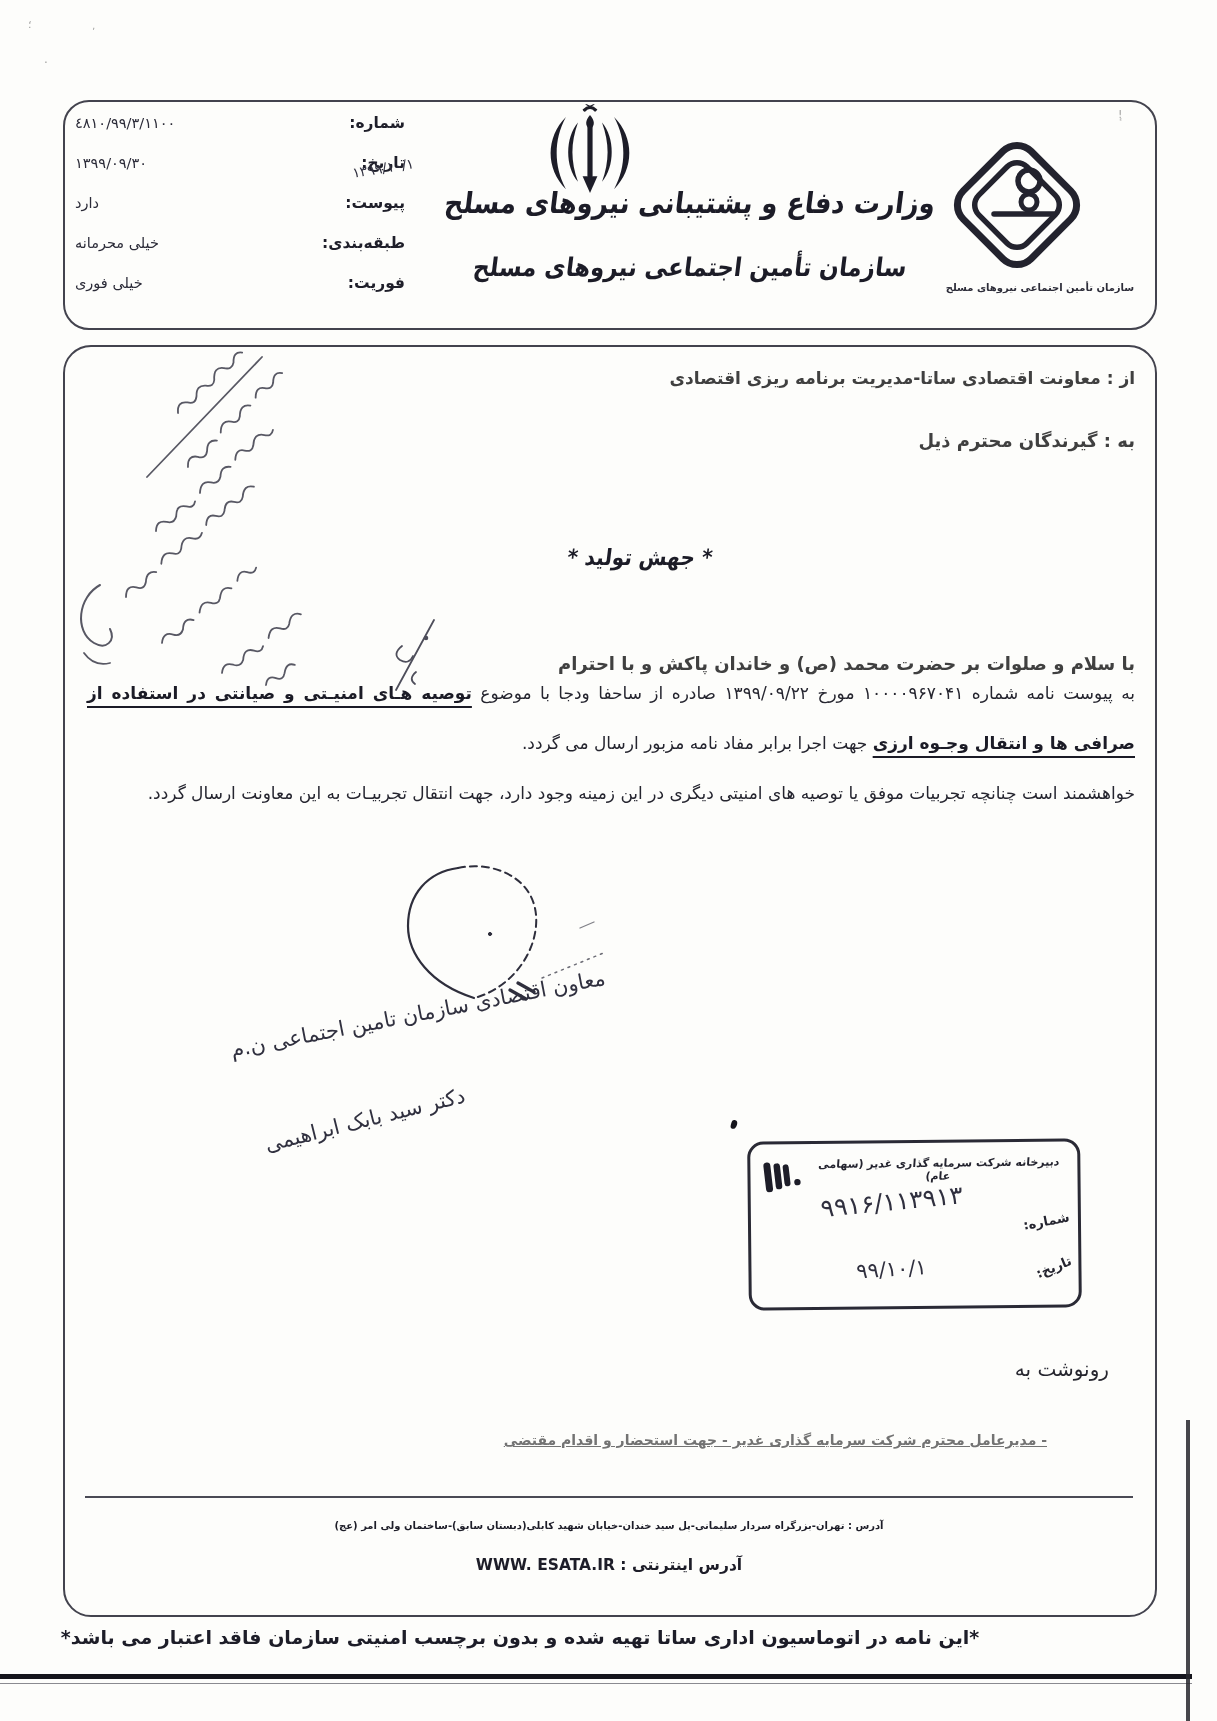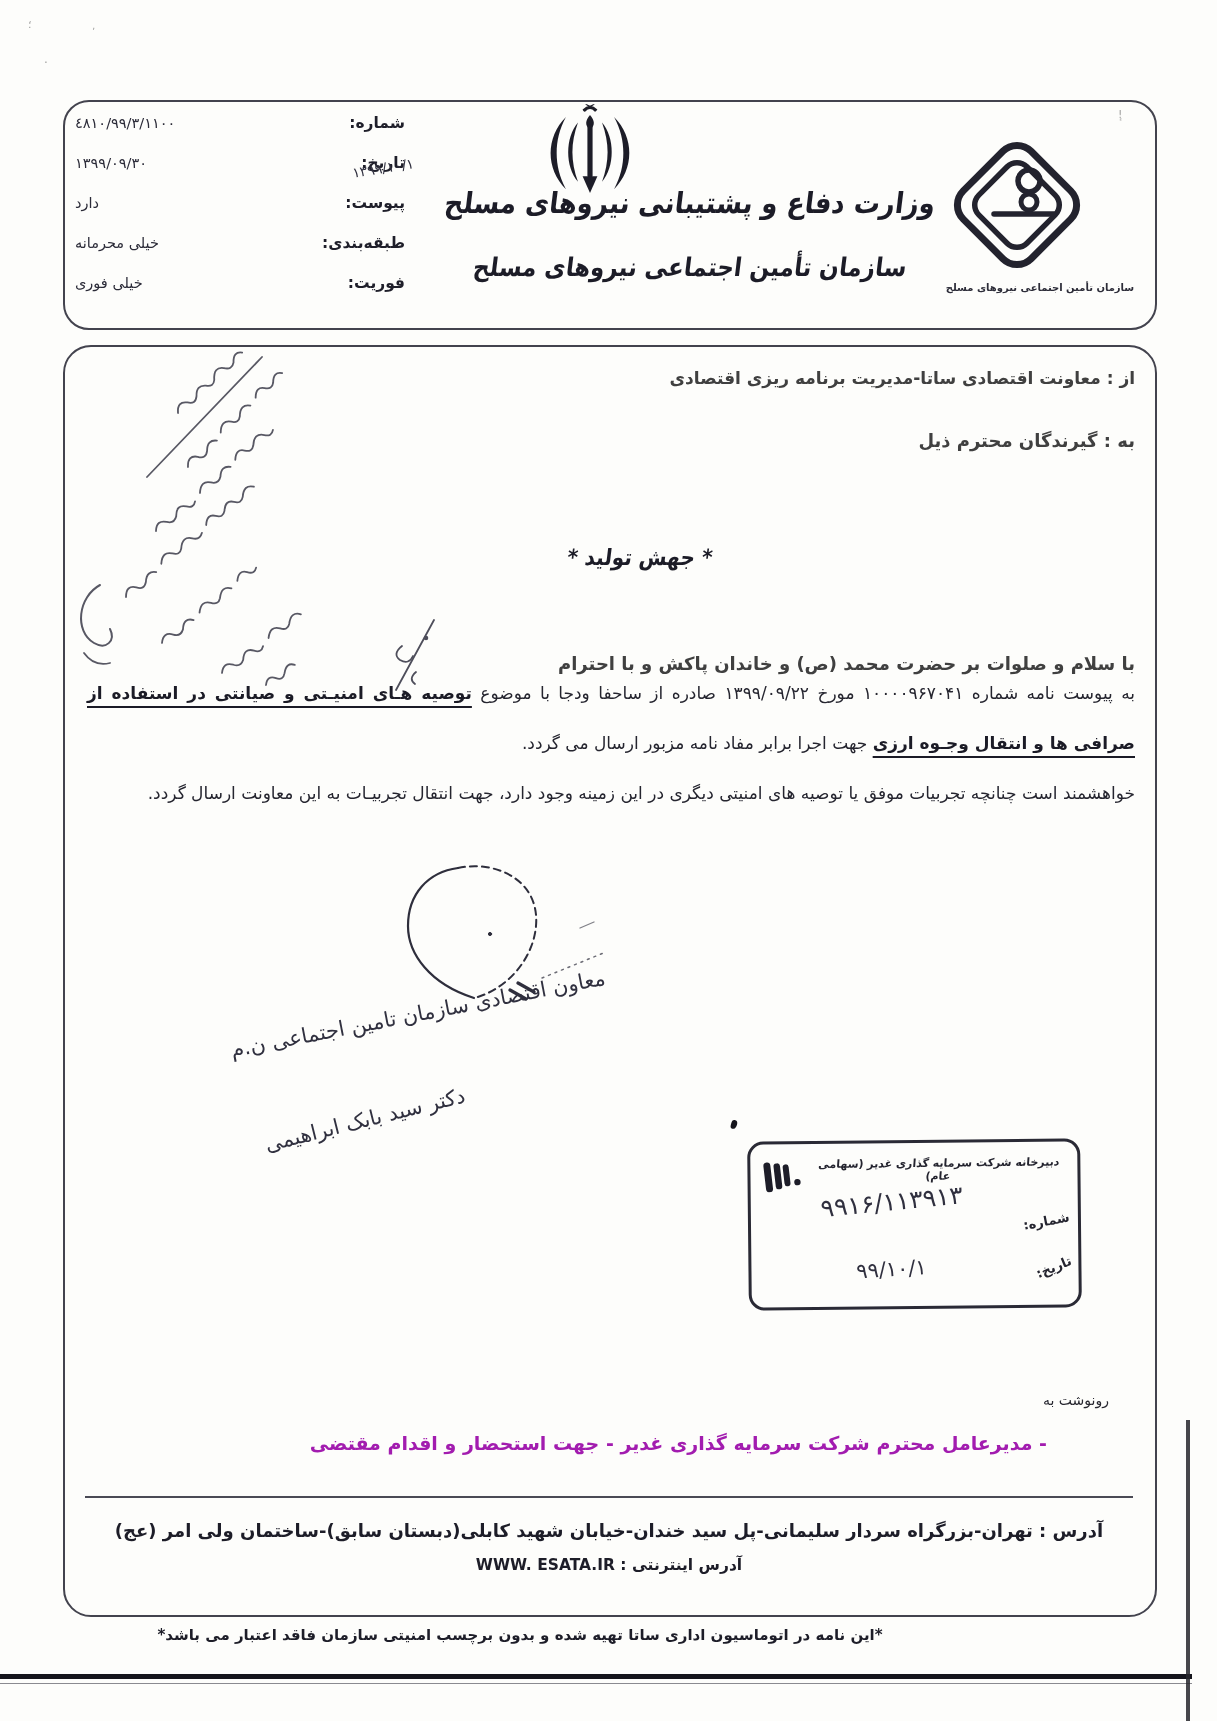--- a/index.html
+++ b/index.html
@@ -179,28 +179,28 @@
         </g>
       </svg>
     </div>
     <div class="abs rtl" style="right:8px;top:14px;width:262px;text-align:center;font-size:11px;font-weight:bold;color:#24242f;transform:skewX(-5deg);">دبیرخانه شرکت سرمایه گذاری غدیر (سهامی عام)</div>
     <div class="abs rtl" style="right:8px;top:72px;font-size:13px;font-weight:bold;color:#24242f;transform:rotate(-10deg);">شماره:</div>
     <div class="abs rtl hw" style="left:16px;top:44px;width:250px;text-align:center;font-size:25px;letter-spacing:3px;transform:rotate(-5deg);">۹۹۱۶/۱۱۳۹۱۳</div>
     <div class="abs rtl" style="right:6px;top:118px;font-size:13px;font-weight:bold;color:#24242f;transform:rotate(-22deg);">تاریخ:</div>
     <div class="abs rtl hw" style="left:40px;top:114px;width:200px;text-align:center;font-size:21px;letter-spacing:4px;transform:rotate(-3deg);">۹۹/۱۰/۱</div>
   </div>
 
-  <div class="abs rtl" style="right:108px;top:1392px;font-size:14px;color:#26262f;">رونوشت به</div>
-  <div class="abs rtl" style="right:170px;top:1432px;font-size:19px;font-weight:bold;color:#a21caf;">- مدیرعامل محترم شرکت سرمایه گذاری غدیر - جهت استحضار و اقدام مقتضی</div>
+  <div class="abs rtl" style="right:108px;top:1357px;font-size:20px;color:#26262f;">رونوشت به</div>
+  <div class="abs rtl" style="right:170px;top:1432px;font-size:14px;font-weight:bold;color:#737373;text-decoration:underline;">- مدیرعامل محترم شرکت سرمایه گذاری غدیر - جهت استحضار و اقدام مقتضی</div>
 
   <div class="abs" style="left:85px;top:1496px;width:1048px;height:2px;background:#4a4a55;"></div>
 
-  <div class="abs rtl" style="left:85px;top:1520px;width:1048px;text-align:center;font-size:18px;font-weight:bold;color:#1d1d28;">آدرس : تهران-بزرگراه سردار سلیمانی-پل سید خندان-خیابان شهید کابلی(دبستان سابق)-ساختمان ولی امر (عج)</div>
+  <div class="abs rtl" style="left:85px;top:1520px;width:1048px;text-align:center;font-size:10px;font-weight:bold;color:#1d1d28;">آدرس : تهران-بزرگراه سردار سلیمانی-پل سید خندان-خیابان شهید کابلی(دبستان سابق)-ساختمان ولی امر (عج)</div>
   <div class="abs rtl" style="left:85px;top:1556px;width:1048px;text-align:center;font-size:15.5px;font-weight:bold;color:#1d1d28;">آدرس اینترنتی : WWW. ESATA.IR</div>
 
-  <div class="abs rtl" style="left:20px;top:1626px;width:1000px;text-align:center;font-size:15px;font-weight:bold;color:#1d1d28;">*این نامه در اتوماسیون اداری ساتا تهیه شده و بدون برچسب امنیتی سازمان فاقد اعتبار می باشد*</div>
+  <div class="abs rtl" style="left:20px;top:1626px;width:1000px;text-align:center;font-size:19px;font-weight:bold;color:#1d1d28;">*این نامه در اتوماسیون اداری ساتا تهیه شده و بدون برچسب امنیتی سازمان فاقد اعتبار می باشد*</div>
 
   <div class="abs" style="left:0px;top:1674px;width:1192px;height:5px;background:#15151c;"></div>
   <div class="abs" style="left:0px;top:1683px;width:1192px;height:1px;background:#8a8a90;"></div>
 
   <div class="abs" style="left:1186px;top:1420px;width:4px;height:301px;background:#26262c;opacity:.85;"></div>
 
 </div>
 
 </body></html>

